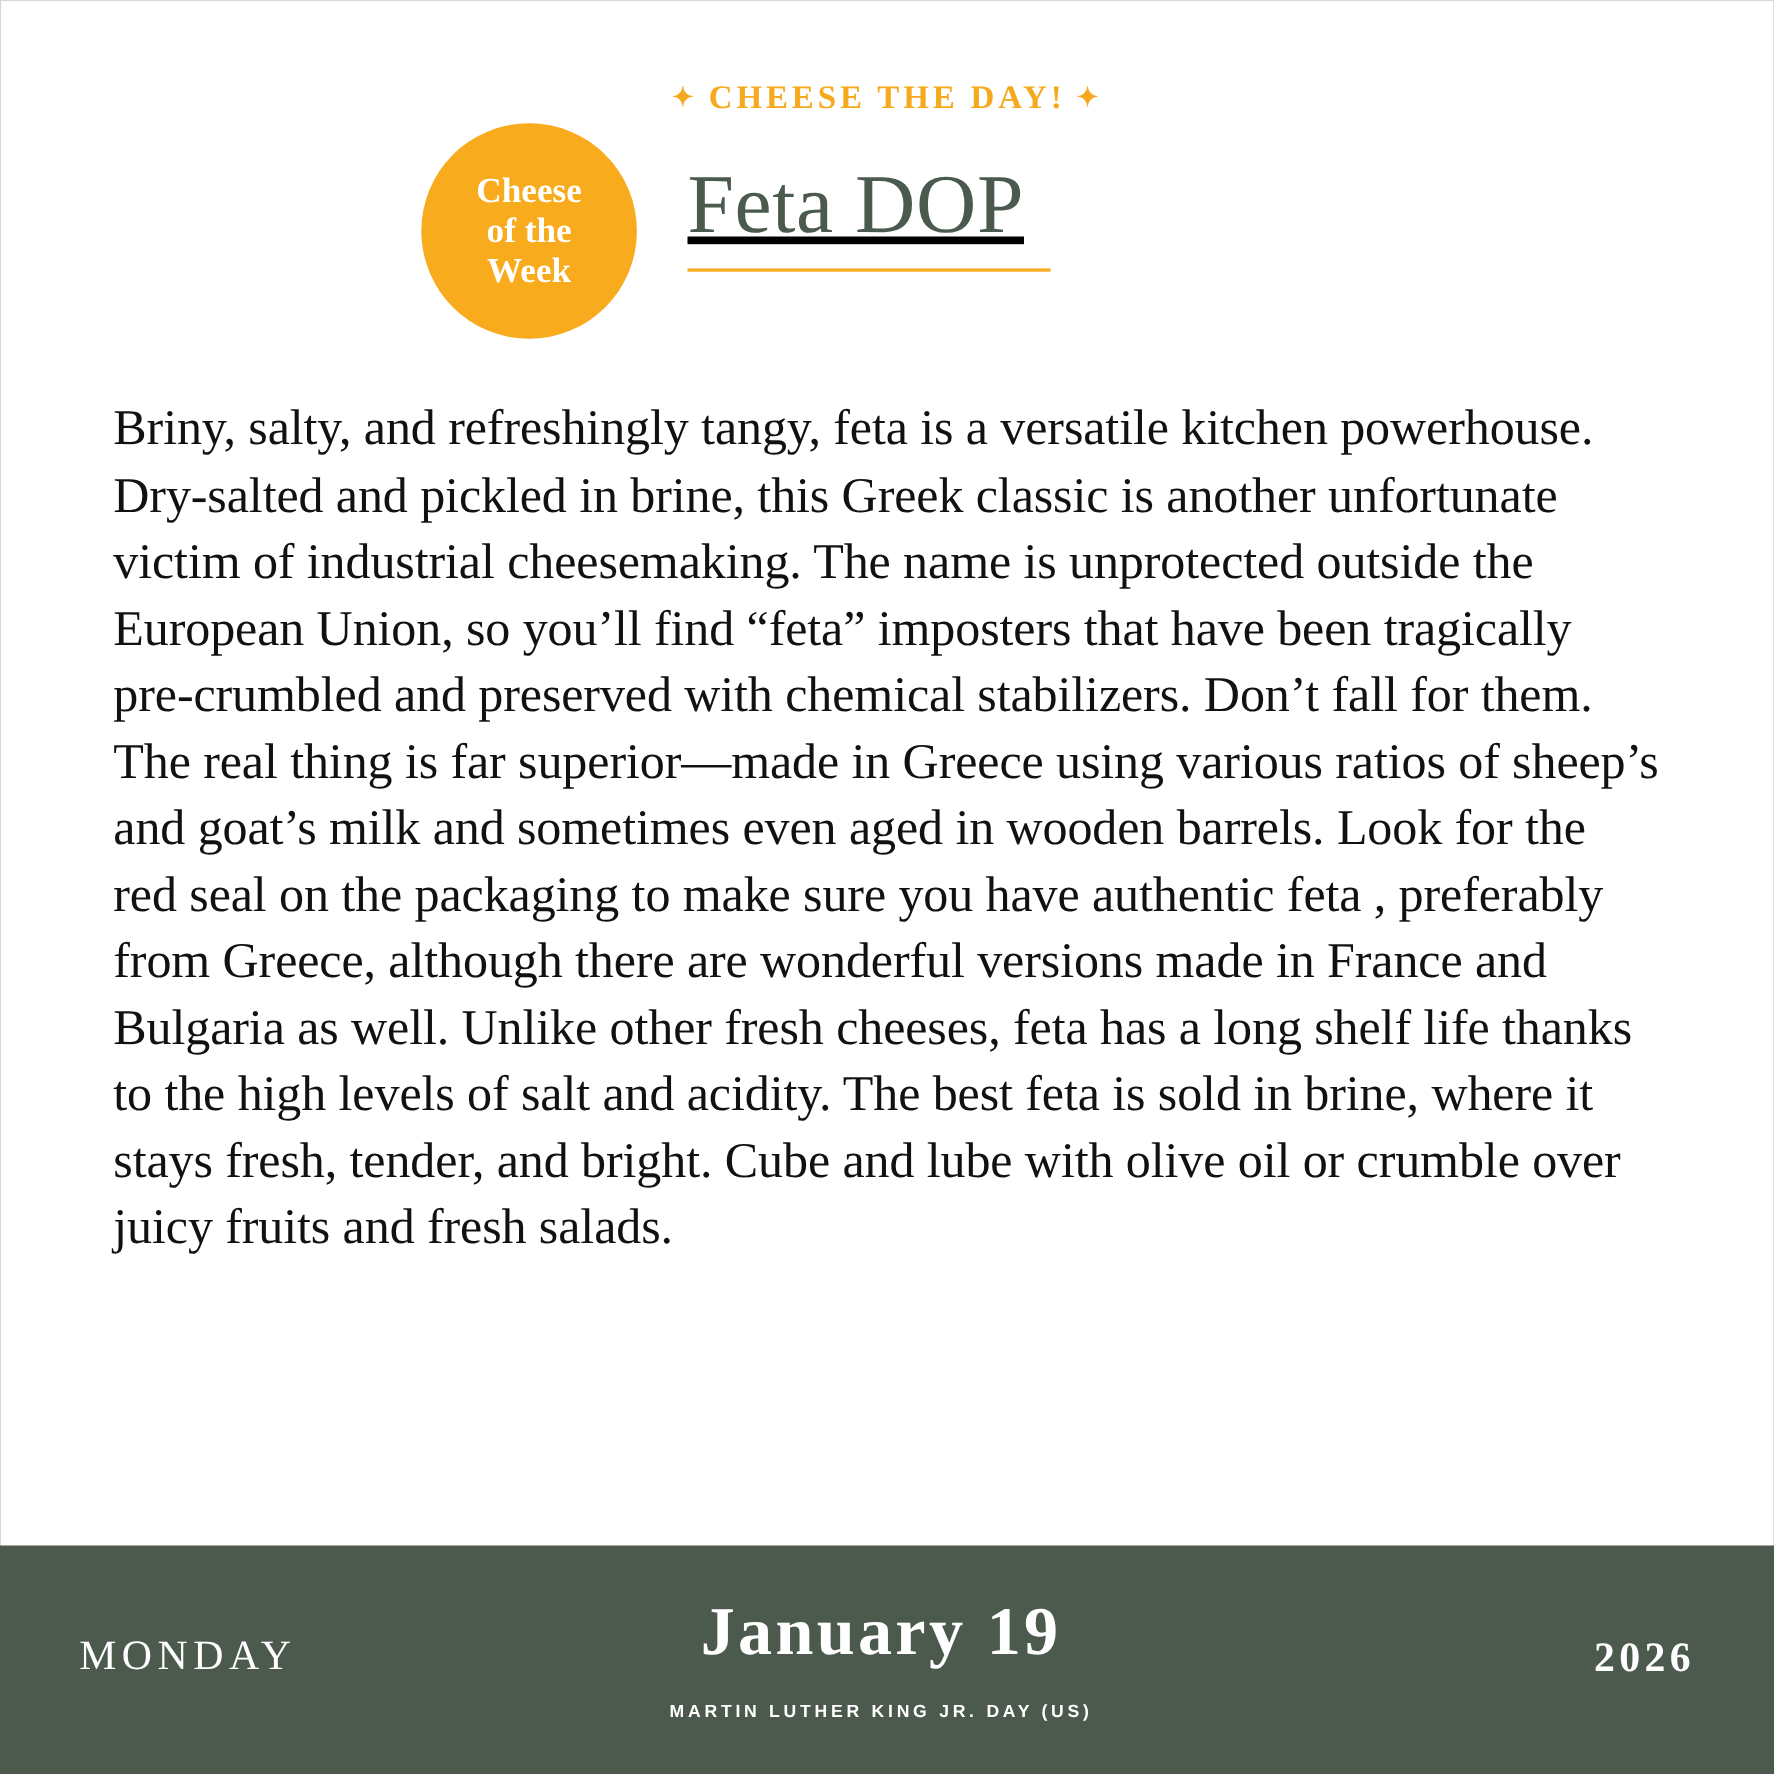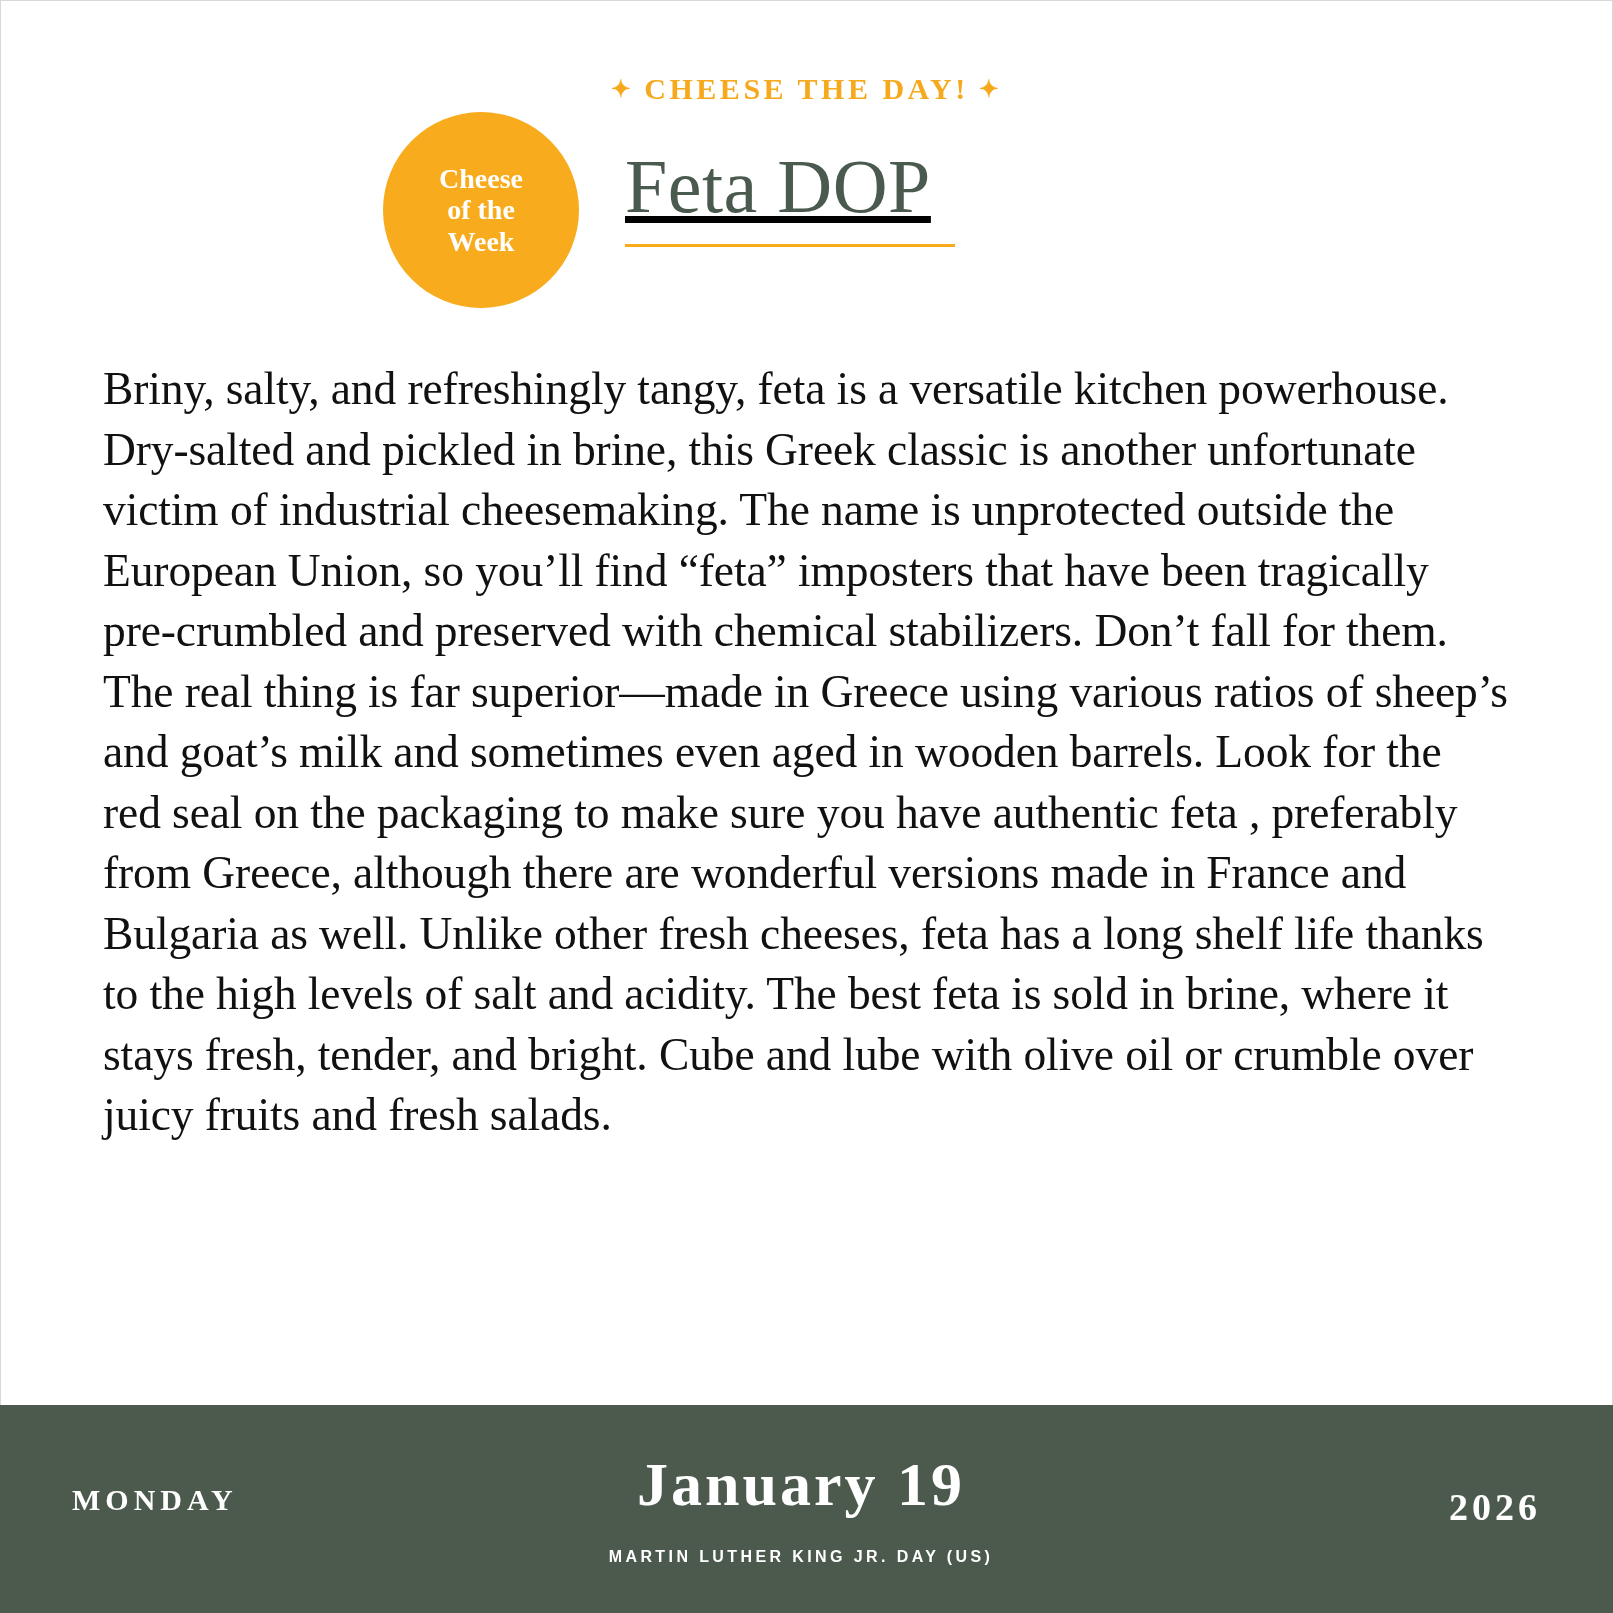--- a/index.html
+++ b/index.html
@@ -63,21 +63,21 @@
     border-radius: 50%;
     background: #f8ab1c;
     color: #ffffff;
     display: flex;
     align-items: center;
     justify-content: center;
     text-align: center;
     line-height: 1.12;
     font-family: "Liberation Serif", serif;
     font-weight: bold;
-    font-size: 28px;
+    font-size: 32px;
   }
   .badge span { display: block; }
   .title-wrap {
     position: absolute;
     left: 625px;
     top: 148px;
     width: 340px;
     text-decoration: underline;
   }
   .title {
@@ -117,22 +117,22 @@
     height: 208px;
     background: #4c5a4e;
     color: #ffffff;
     position: relative;
   }
   .footer-weekday {
     position: absolute;
     left: 72px;
     top: 78px;
     font-family: "Liberation Serif", serif;
-    font-weight: bold;
-    font-size: 30px;
+    font-weight: normal;
+    font-size: 38px;
     letter-spacing: 5px;
     text-transform: uppercase;
   }
   .footer-year {
     position: absolute;
     right: 72px;
     top: 80px;
     font-family: "Liberation Serif", serif;
     font-weight: bold;
     font-size: 38px;

